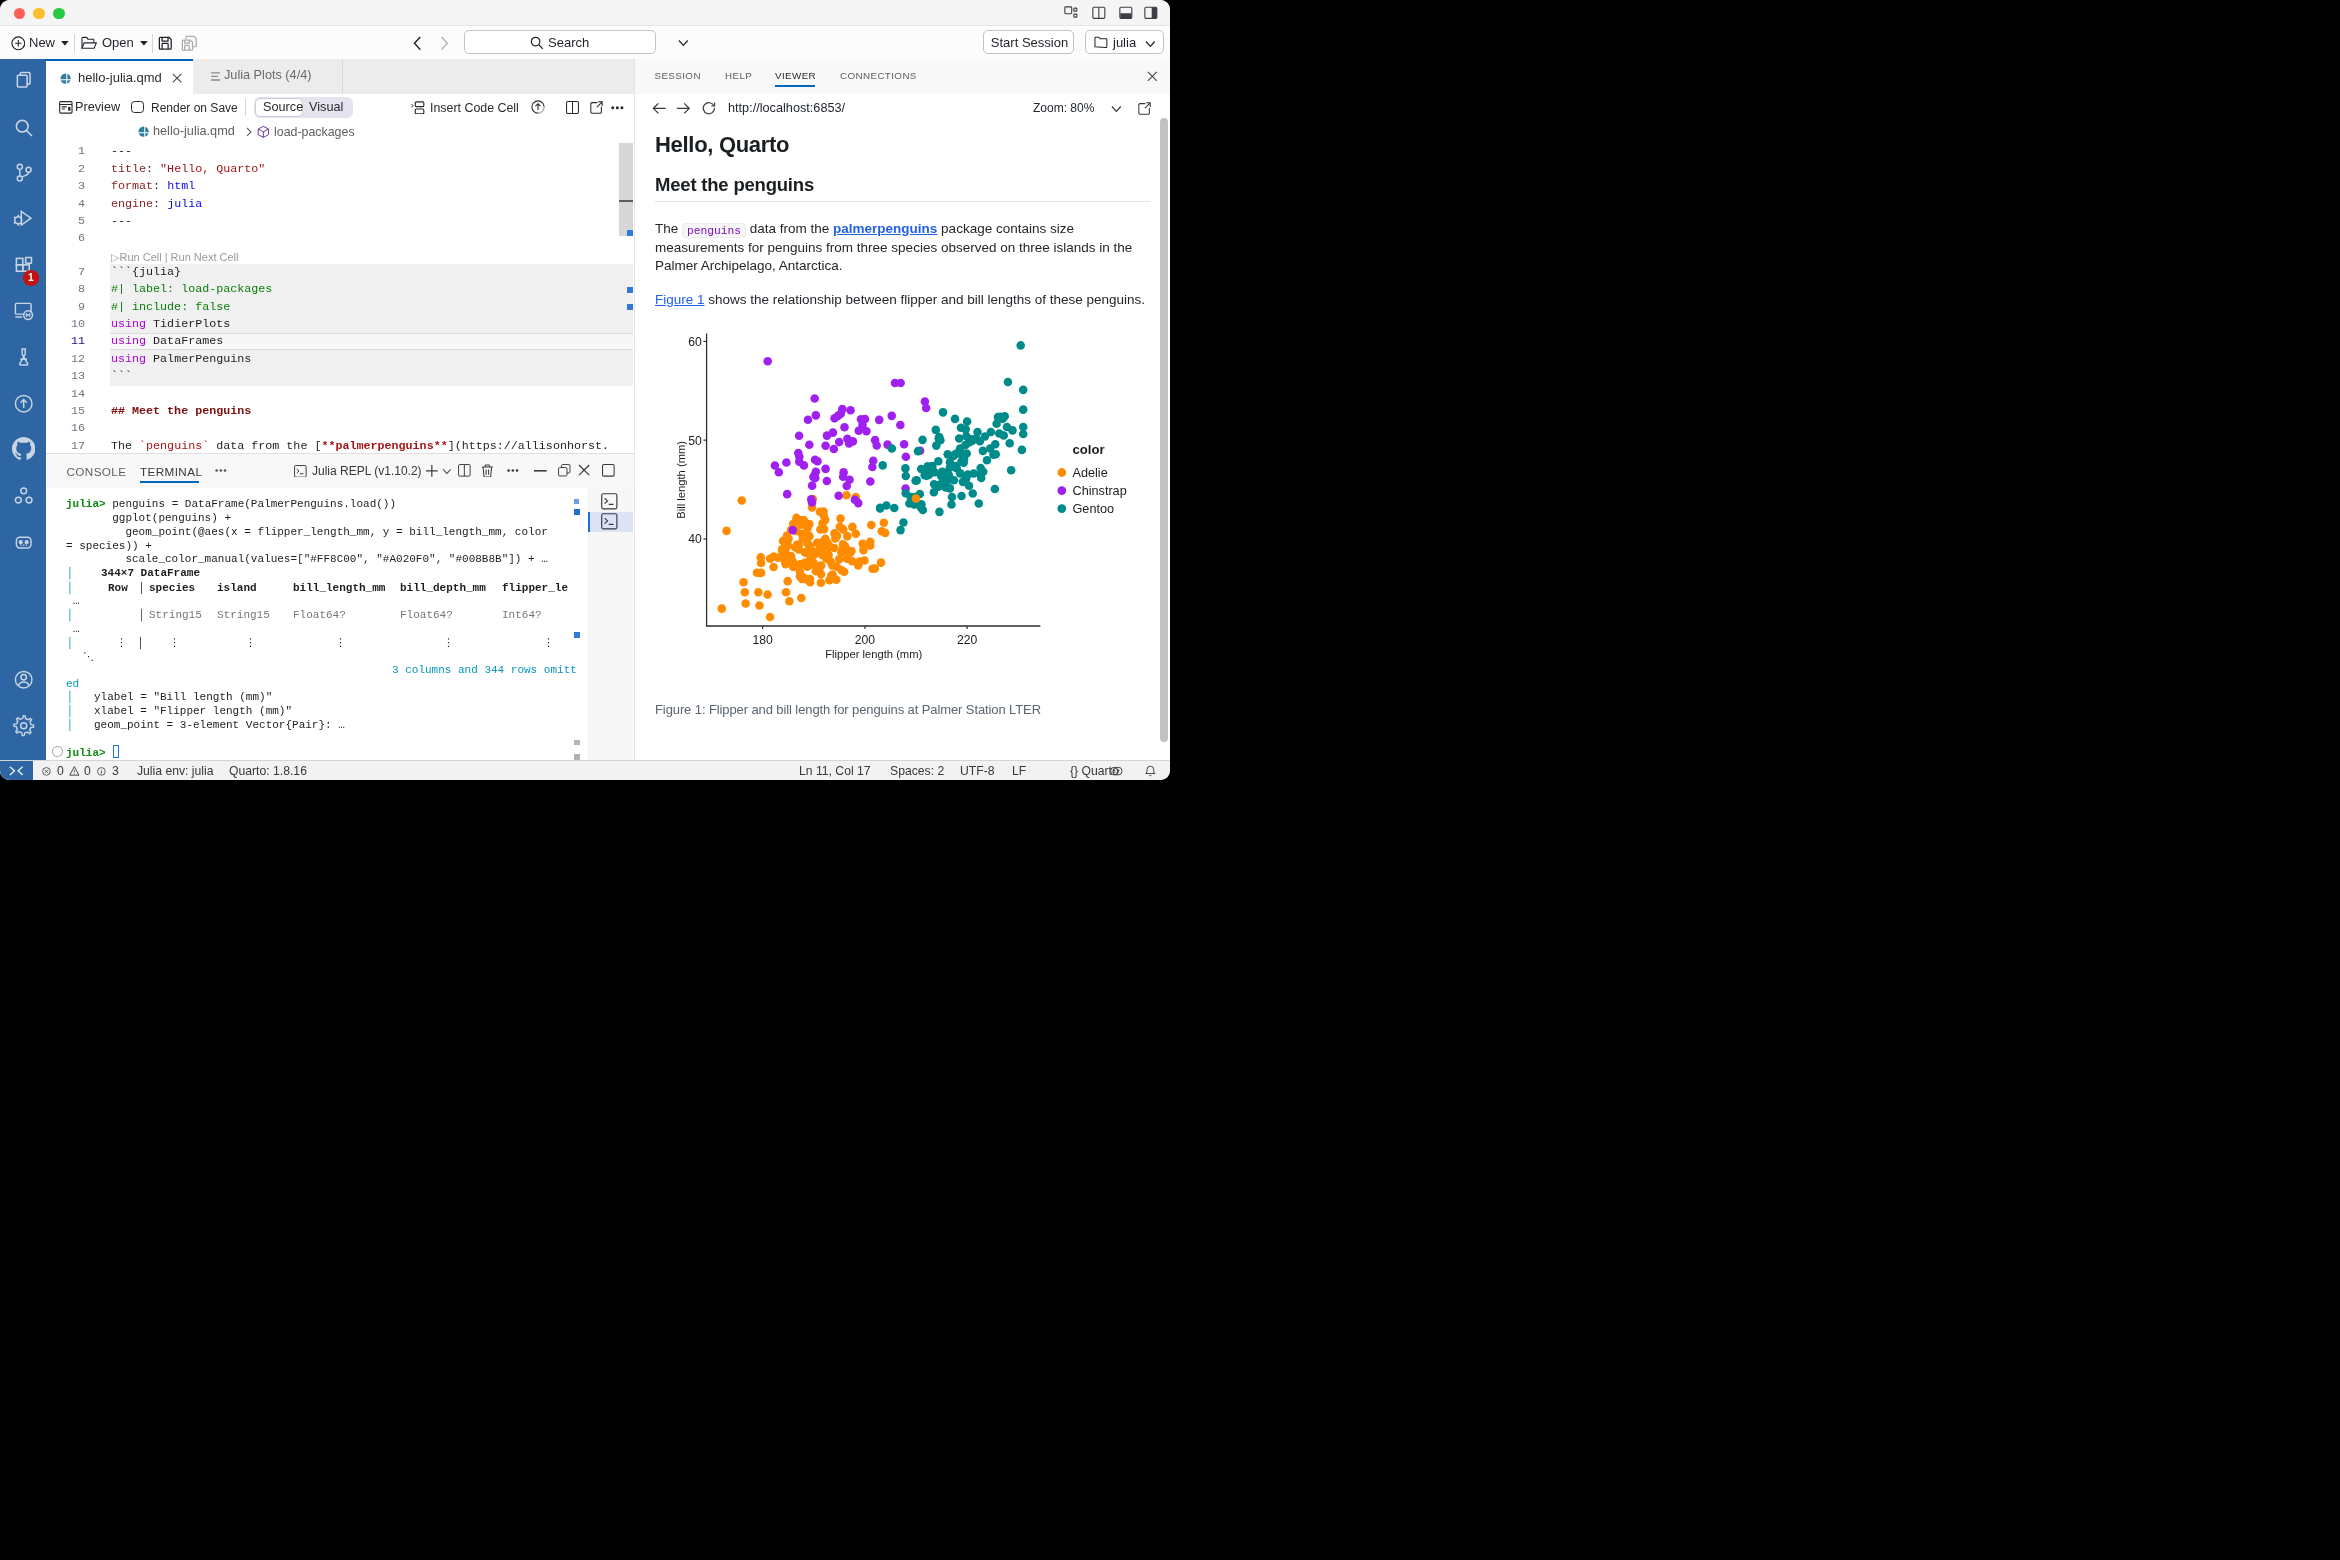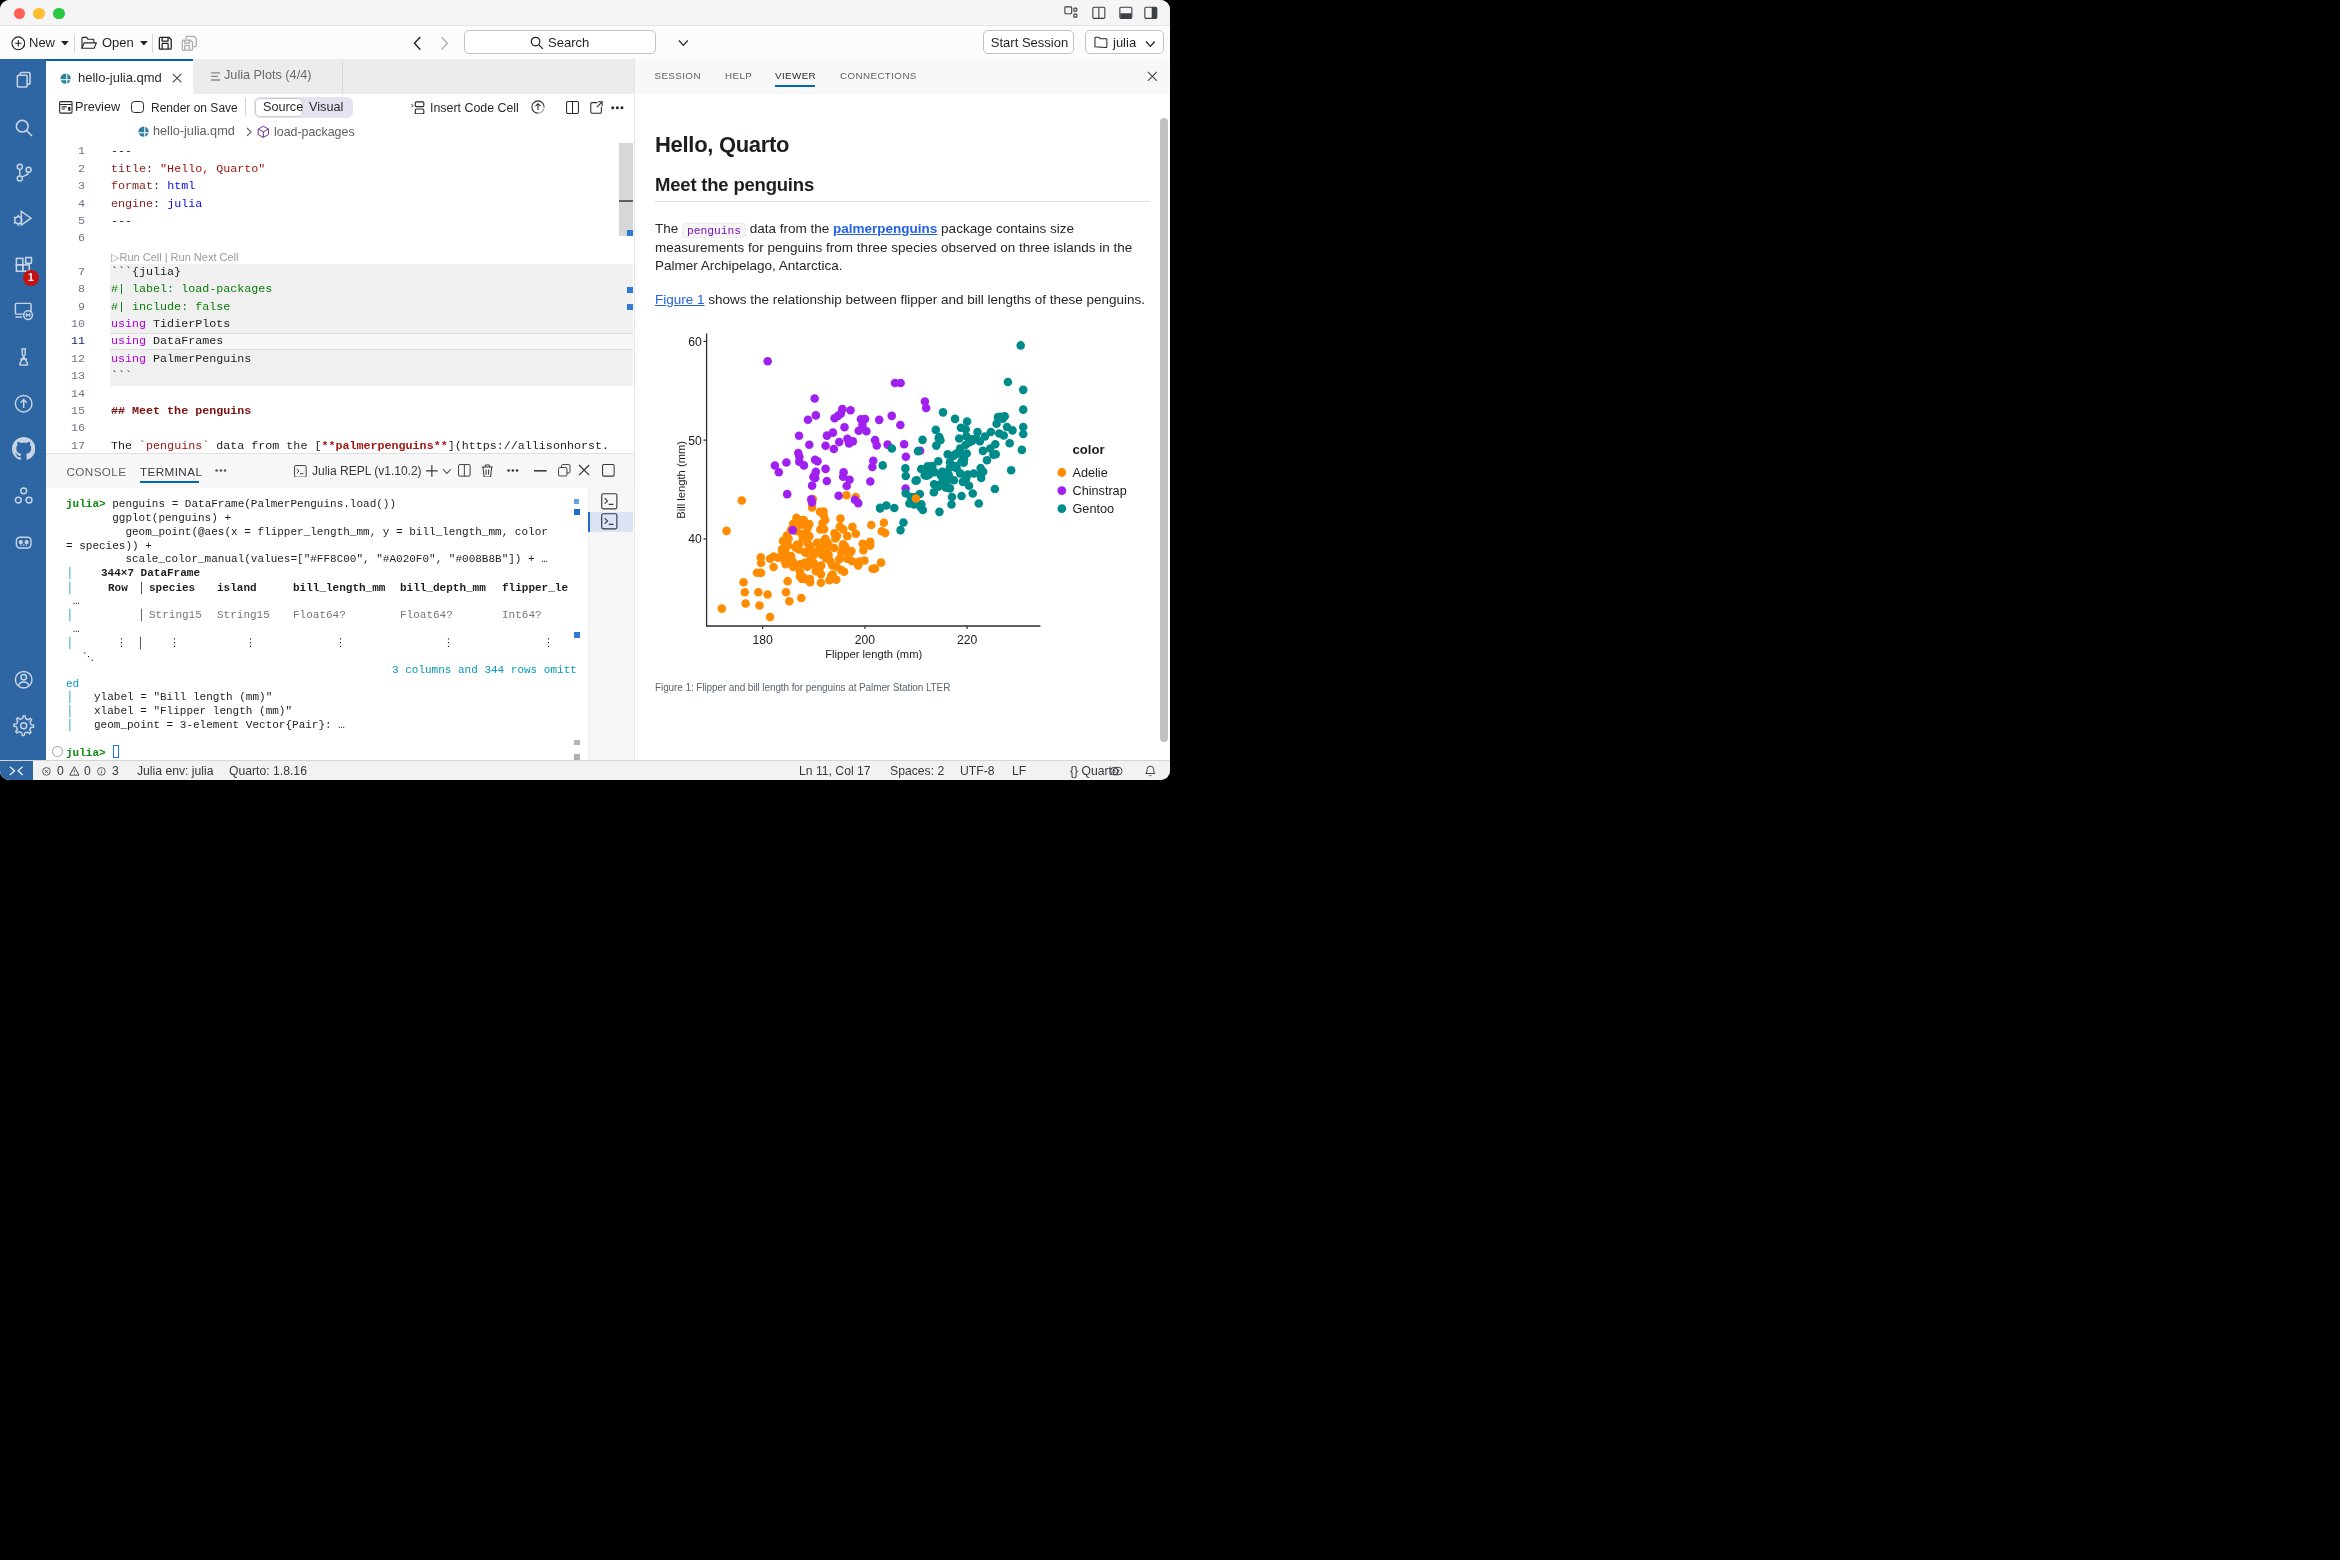--- a/index.html
+++ b/index.html
@@ -419,20 +419,41 @@
   </div>
   <div id="rpanel">
     <div id="rphead">
       <span class="rptab" style="left:19.5px">SESSION</span>
       <span class="rptab" style="left:90px">HELP</span>
       <span class="rptab" style="left:140px;color:#2b2b2b">VIEWER</span>
       <div class="abs" style="left:140px;top:26px;width:40px;height:2px;background:#0066b8"></div>
       <span class="rptab" style="left:205px">CONNECTIONS</span>
       <svg class="abs" style="left:512px;top:11.7px" width="10.7" height="10.7" viewBox="0 0 12 12" stroke="#474747" stroke-width="1.3">
           <path d="M1 1l10 10M11 1L1 11"></path>
+        </svg>
+    </div>
+    <div id="rpnav">
+      <svg class="abs" style="left:16.6px;top:7.8px" width="14.6" height="12.7" viewBox="0 0 16 14" fill="none" stroke="#36383b" stroke-width="1.4">
+          <path d="M15 7H1.5M7 1.5L1.5 7 7 12.5"></path>
+        </svg>
+      <svg class="abs" style="left:41px;top:7.8px" width="14.6" height="12.7" viewBox="0 0 16 14" fill="none" stroke="#36383b" stroke-width="1.4">
+          <path d="M1 7h13.5M9 1.5L14.5 7 9 12.5"></path>
+        </svg>
+      <svg class="abs" style="left:67px;top:7.3px" width="13.7" height="13.7" viewBox="0 0 16 16" fill="none" stroke="#36383b" stroke-width="1.4">
+          <path d="M13.8 5.5A6.5 6.5 0 1 0 14.5 8"></path>
+          <path d="M14.8 1.8v4h-4" stroke-width="1.3"></path>
+        </svg>
+      <span class="abs" style="left:93px;top:6.8px;font-size:12.7px;color:#24292f">http://localhost:6853/</span>
+      <span class="abs" style="left:398px;top:7.3px;font-size:12px;color:#24292f">Zoom: 80%</span>
+      <svg class="abs" style="left:476px;top:10.7px" width="10.7" height="7.8" viewBox="0 0 11 8" fill="none" stroke="#36383b" stroke-width="1.3">
+          <path d="M1 1.5l4.5 5 4.5-5"></path>
+        </svg>
+      <svg class="abs" style="left:503px;top:7.8px" width="13" height="13" viewBox="0 0 16 16" fill="none" stroke="#36383b" stroke-width="1.3">
+          <path d="M9 2H2.5A1.5 1.5 0 0 0 1 3.5v10A1.5 1.5 0 0 0 2.5 15h10a1.5 1.5 0 0 0 1.5-1.5V7"></path>
+          <path d="M10 1h5v5M15 1L8.5 7.5"></path>
         </svg>
     </div>
     <div id="viewer">
       <div class="abs" style="left:20px;top:11.7px;font-size:22px;line-height:22px;font-weight:bold;color:#1a1e21;letter-spacing:-0.3px">Hello, Quarto</div>
       <div class="abs" style="left:20px;top:54px;font-size:18.5px;line-height:18.5px;font-weight:bold;color:#1a1e21;letter-spacing:-0.2px">Meet the penguins</div>
       <div class="abs" style="left:20px;top:79px;width:495px;height:1px;background:#dde2e6"></div>
       <div class="abs" style="left:20px;top:98px;font-size:13.5px;color:#23272b;line-height:18px;width:517px">The <span style="font-family:'Liberation Mono',monospace;font-size:11.3px;color:#7d12ba;background:#f6f6f6;border:1px solid #ededed;border-radius:2.9px;padding:0.5px 3.9px;">penguins</span> data from the <a style="color:#2261e8;font-weight:bold;text-decoration:underline">palmerpenguins</a> package contains size<br>measurements for penguins from three species observed on three islands in the<br>Palmer Archipelago, Antarctica.</div>
       <div class="abs" style="left:20px;top:170px;font-size:13.5px;color:#23272b;"><a style="color:#2261e8;text-decoration:underline">Figure 1</a> shows the relationship between flipper and bill lengths of these penguins.</div>
       <svg class="abs" style="left:20px;top:197px" width="493" height="345" viewBox="0 0 505 354">
         <g font-family="Liberation Sans, sans-serif" fill="#1d1d1d">
@@ -800,21 +821,21 @@
         <text x="26.5" y="169" font-size="11.5" text-anchor="middle" transform="rotate(-90 26.5 165)">Bill length (mm)</text>
         <text x="428" y="139" font-size="13.5" font-weight="bold">color</text>
         <circle cx="417" cy="157.5" r="4.5" fill="#FF8C00"></circle>
             <text x="428" y="162" font-size="13">Adelie</text>
         <circle cx="417" cy="176" r="4.5" fill="#A020F0"></circle>
             <text x="428" y="180.5" font-size="13">Chinstrap</text>
         <circle cx="417" cy="194.5" r="4.5" fill="#008B8B"></circle>
             <text x="428" y="199" font-size="13">Gentoo</text>
         </g>
       </svg>
-      <div class="abs" style="left:20px;top:560px;font-size:10px;letter-spacing:-0.1px;color:#5a6570">Figure 1: Flipper and bill length for penguins at Palmer Station LTER</div>
+      <div class="abs" style="left:20px;top:580px;font-size:13px;letter-spacing:-0.1px;color:#5a6570">Figure 1: Flipper and bill length for penguins at Palmer Station LTER</div>
     </div>
     <div class="abs" style="left:525px;top:59px;width:7.8px;height:624px;background:#c1c1c1;border-radius:4.4px"></div>
   </div>
   <div id="statusbar">
     <div id="remote">
       <svg class="abs" style="left:8.8px;top:4.4px" width="14.6" height="11.7" viewBox="0 0 16 12" fill="none" stroke="#e9eef5" stroke-width="1.5">
           <path d="M1 1.5l5 4.5-5 4.5M15 1.5L10 6l5 4.5"></path>
         </svg>
     </div>
     <svg class="abs sbt" style="left:42px;top:5.9px" width="8.8" height="8.8" viewBox="0 0 16 16" fill="none" stroke="#36383b" stroke-width="1.4">

